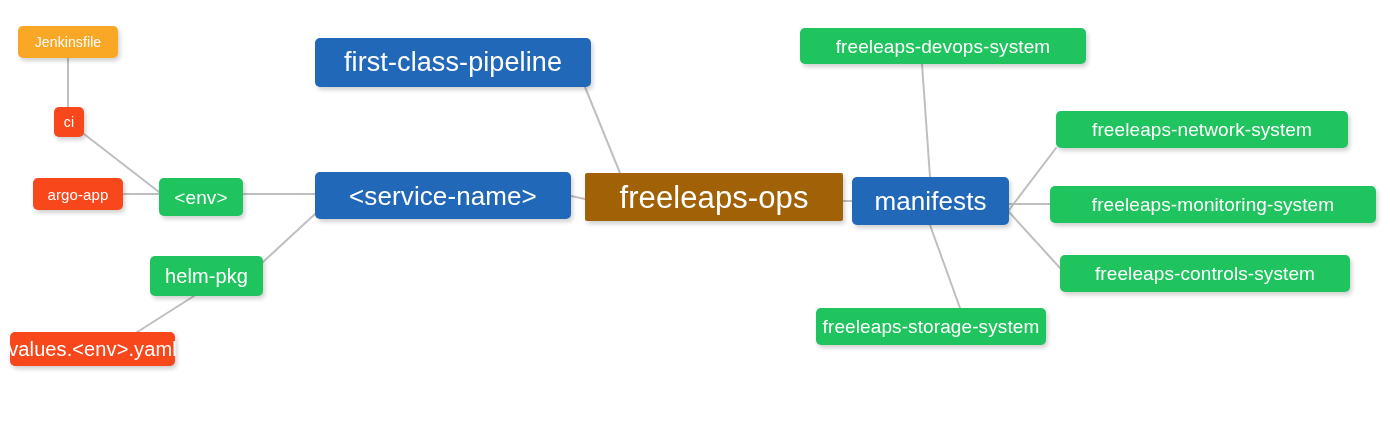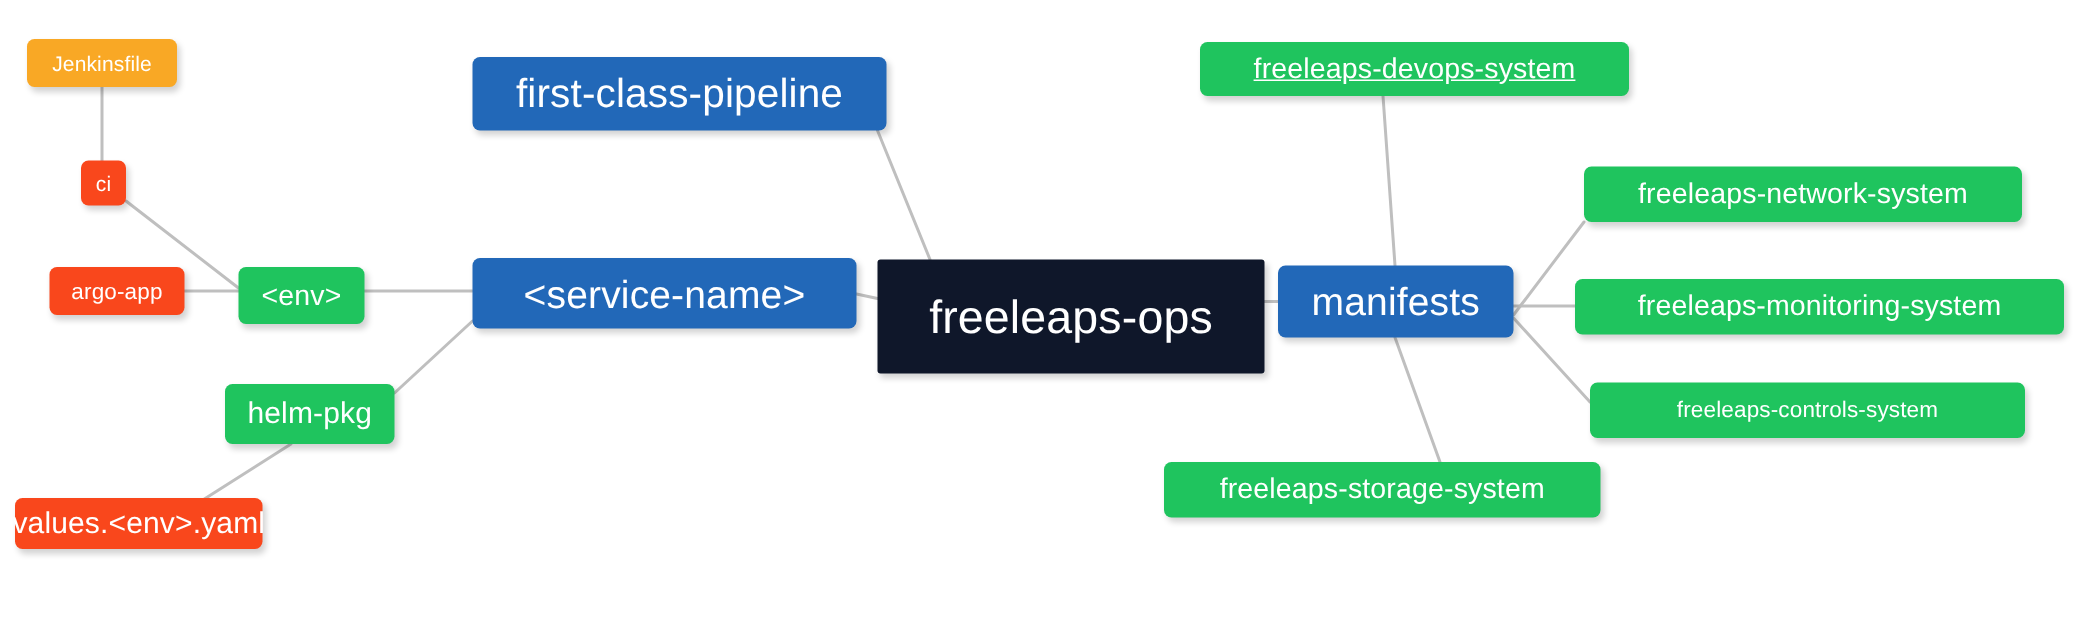--- a/index.html
+++ b/index.html
@@ -75,35 +75,35 @@
       </div>
       <div class="node" style="left: 10px; top: 332px; width: 165px; height: 34px; background: rgb(249, 71, 28); font-size: 20px; color: rgb(255, 255, 255);">
         <span>values.&lt;env&gt;.yaml</span>
       </div>
       <div class="node" style="left: 315px; top: 38px; width: 276px; height: 49px; background: rgb(34, 104, 184); font-size: 27px; color: rgb(255, 255, 255);">
         <span>first-class-pipeline</span>
       </div>
       <div class="node" style="left: 315px; top: 172px; width: 256px; height: 47px; background: rgb(34, 104, 184); font-size: 26px; color: rgb(255, 255, 255); text-align: center;">
         <span>&lt;service-name&gt;</span>
       </div>
-      <div class="node root" style="left: 585px; top: 173px; width: 258px; height: 76px; background: #0f172a; font-size: 31px; color: rgb(255, 255, 255);">
+      <div class="node root" style="left: 585px; top: 173px; width: 258px; height: 48px; background: #a16207; font-size: 31px; color: rgb(255, 255, 255);">
         <span>freeleaps-ops</span>
       </div>
       <div class="node" style="left: 852px; top: 177px; width: 157px; height: 48px; background: rgb(34, 104, 184); font-size: 26px; color: rgb(255, 255, 255);">
         <span>manifests</span>
       </div>
-      <div class="node" style="left: 800px; top: 28px; width: 286px; height: 36px; background: rgb(31, 196, 94); font-size: 19px; color: rgb(255, 255, 255); text-decoration: underline;">
+      <div class="node" style="left: 800px; top: 28px; width: 286px; height: 36px; background: rgb(31, 196, 94); font-size: 19px; color: rgb(255, 255, 255);">
         <span>freeleaps-devops-system</span>
       </div>
       <div class="node" style="left: 1056px; top: 111px; width: 292px; height: 37px; background: rgb(31, 196, 94); font-size: 19px; color: rgb(255, 255, 255);">
         <span>freeleaps-network-system</span>
       </div>
       <div class="node" style="left: 1050px; top: 186px; width: 326px; height: 37px; background: rgb(31, 196, 94); font-size: 19px; color: rgb(255, 255, 255);">
         <span>freeleaps-monitoring-system</span>
       </div>
-      <div class="node" style="left: 1060px; top: 255px; width: 290px; height: 37px; background: rgb(31, 196, 94); font-size: 15px; color: rgb(255, 255, 255);">
+      <div class="node" style="left: 1060px; top: 255px; width: 290px; height: 37px; background: rgb(31, 196, 94); font-size: 19px; color: rgb(255, 255, 255);">
         <span>freeleaps-controls-system</span>
       </div>
-      <div class="node" style="left: 776px; top: 308px; width: 291px; height: 37px; background: rgb(31, 196, 94); font-size: 19px; color: rgb(255, 255, 255);">
+      <div class="node" style="left: 816px; top: 308px; width: 230px; height: 37px; background: rgb(31, 196, 94); font-size: 19px; color: rgb(255, 255, 255);">
         <span>freeleaps-storage-system</span>
       </div>
     </div>
 </div>
 
 </body></html>

